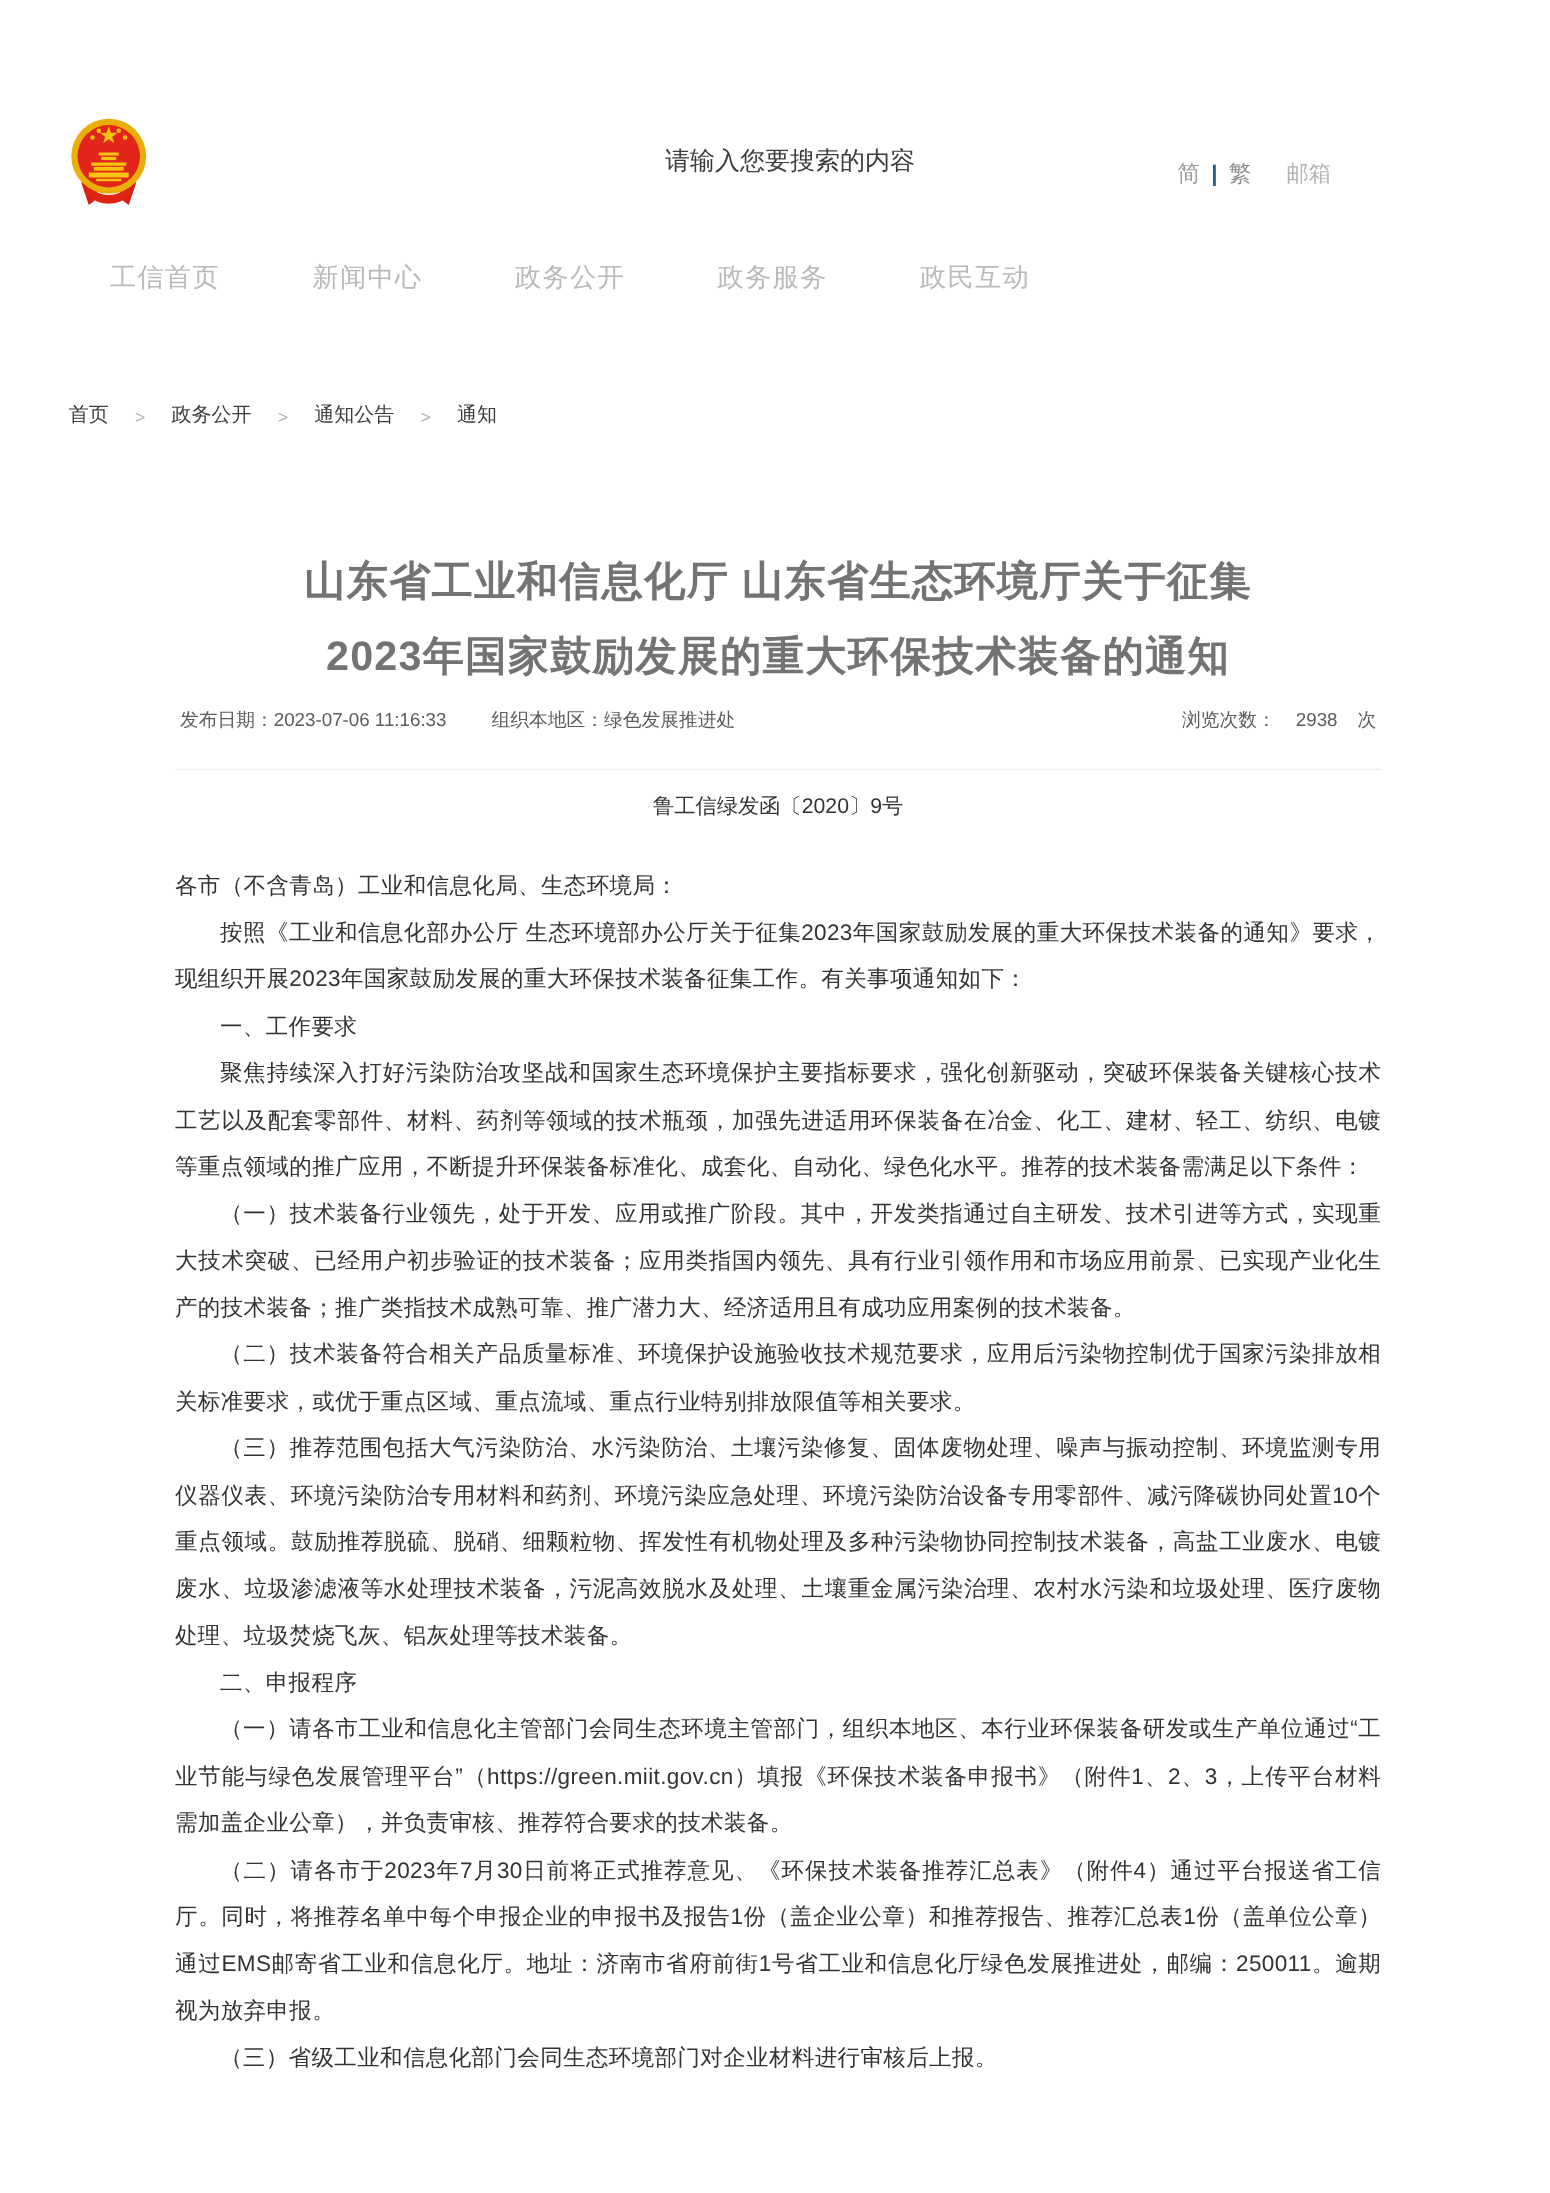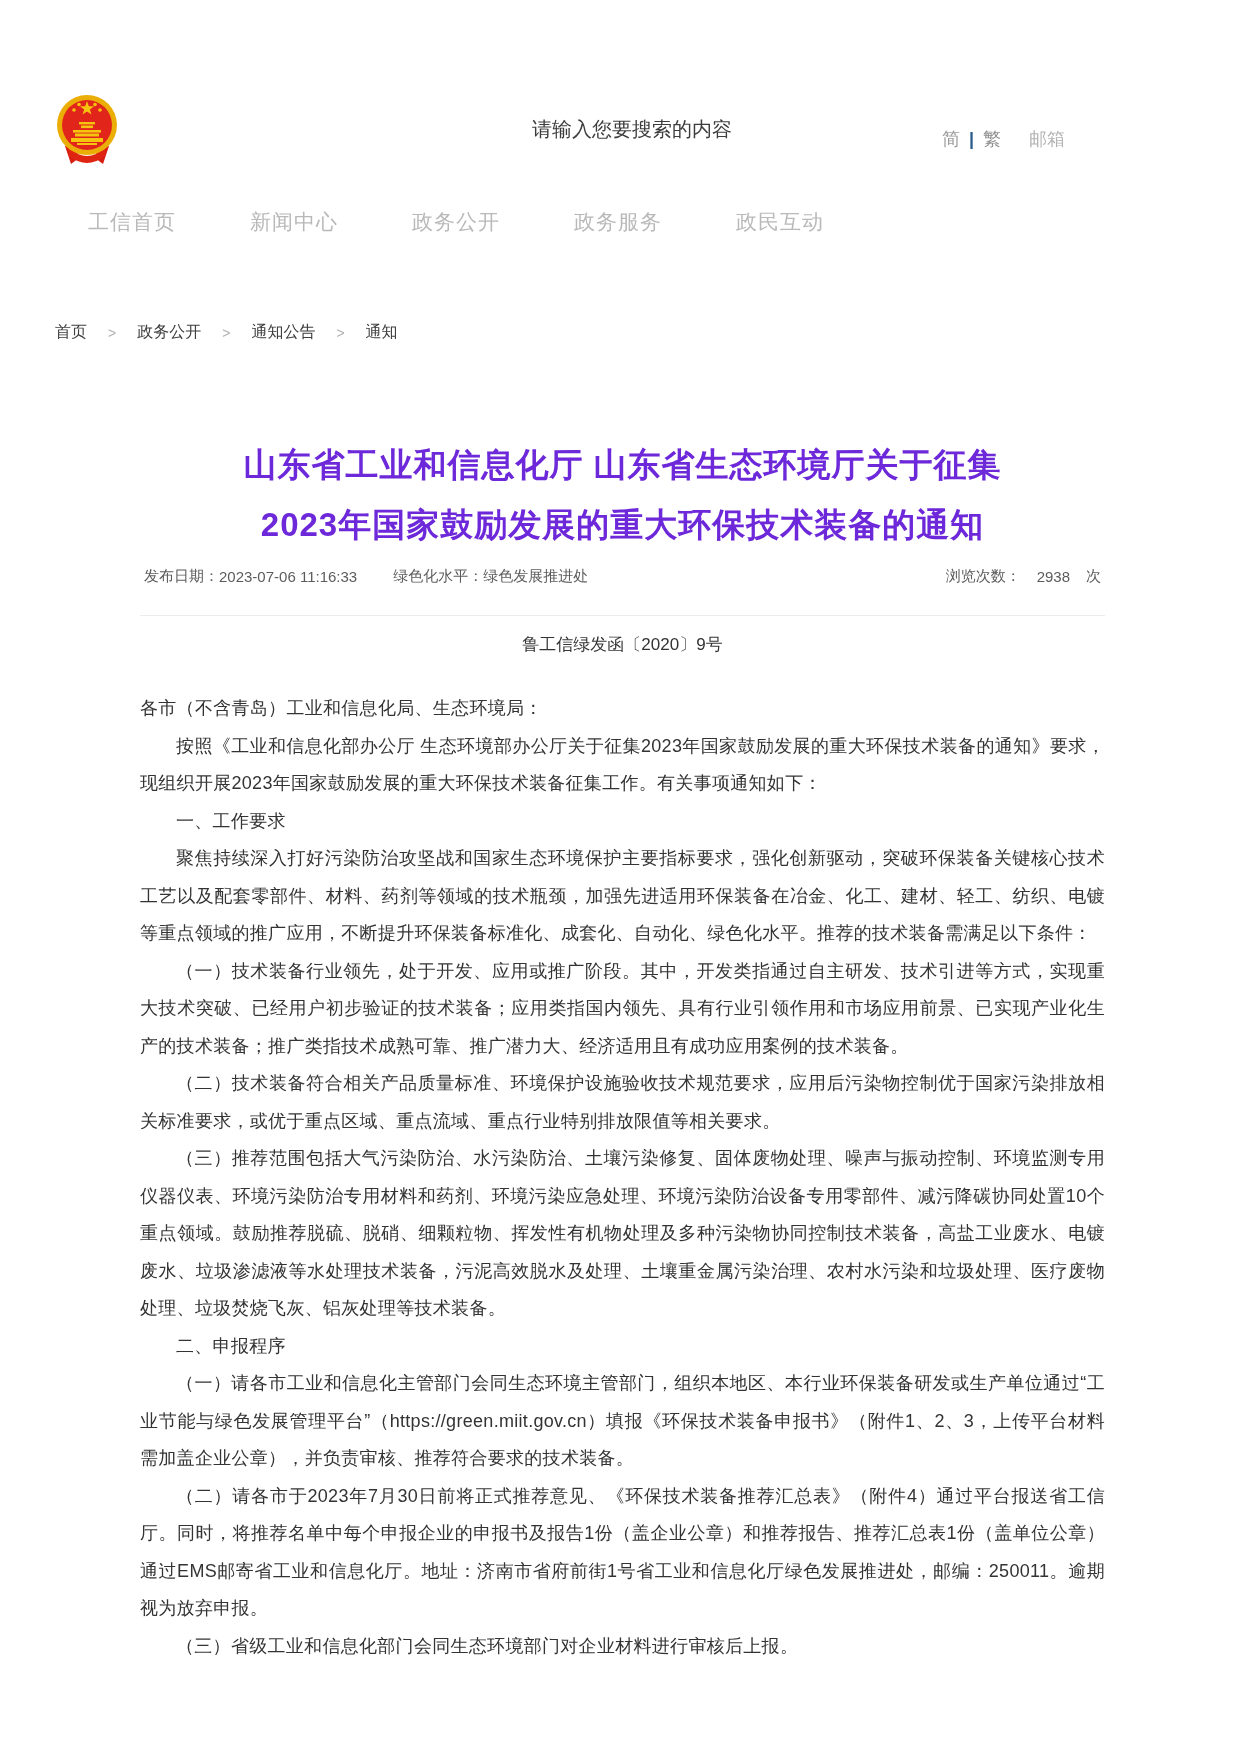--- a/index.html
+++ b/index.html
@@ -46,21 +46,21 @@
     font-size: 16px;
   }
   .breadcrumb a { color: #3d3d3d; text-decoration: none; cursor: pointer; }
   .breadcrumb .sep { color: #b0b0b0; font-size: 14px; }
 
   
   .article { position: absolute; left: 140px; top: 430px; width: 965px; }
   .article h1 {
     margin: 5px 0 0 0; padding: 0;
     text-align: center; font-size: 33px; font-weight: bold;
-    color: #6d28d9; line-height: 60px; letter-spacing: 1px;
+    color: #737373; line-height: 60px; letter-spacing: 1px;
   }
   .article h1 span { display: block; }
 
   .meta-row {
     margin-top: 10px; height: 22px;
     display: flex; align-items: center;
     font-size: 15px; color: #5c5c5c;
     padding: 0 4px;
   }
   .meta-row .src { margin-left: 36px; }
@@ -139,21 +139,21 @@
 
   <main class="article">
     <h1>
       <span>山东省工业和信息化厅 山东省生态环境厅关于征集</span>
       <span>2023年国家鼓励发展的重大环保技术装备的通知</span>
     </h1>
 
     <div class="meta-row">
       <span>发布日期：</span>
       <span>2023-07-06 11:16:33</span>
-      <span class="src">绿色化水平：</span>
+      <span class="src">组织本地区：</span>
       <span>绿色发展推进处</span>
       <span class="views">浏览次数：</span>
       <span class="views-value">2938</span>
       <span>次</span>
     </div>
 
     <hr class="divider">
 
     <div class="doc-number">鲁工信绿发函〔2020〕9号</div>
 

